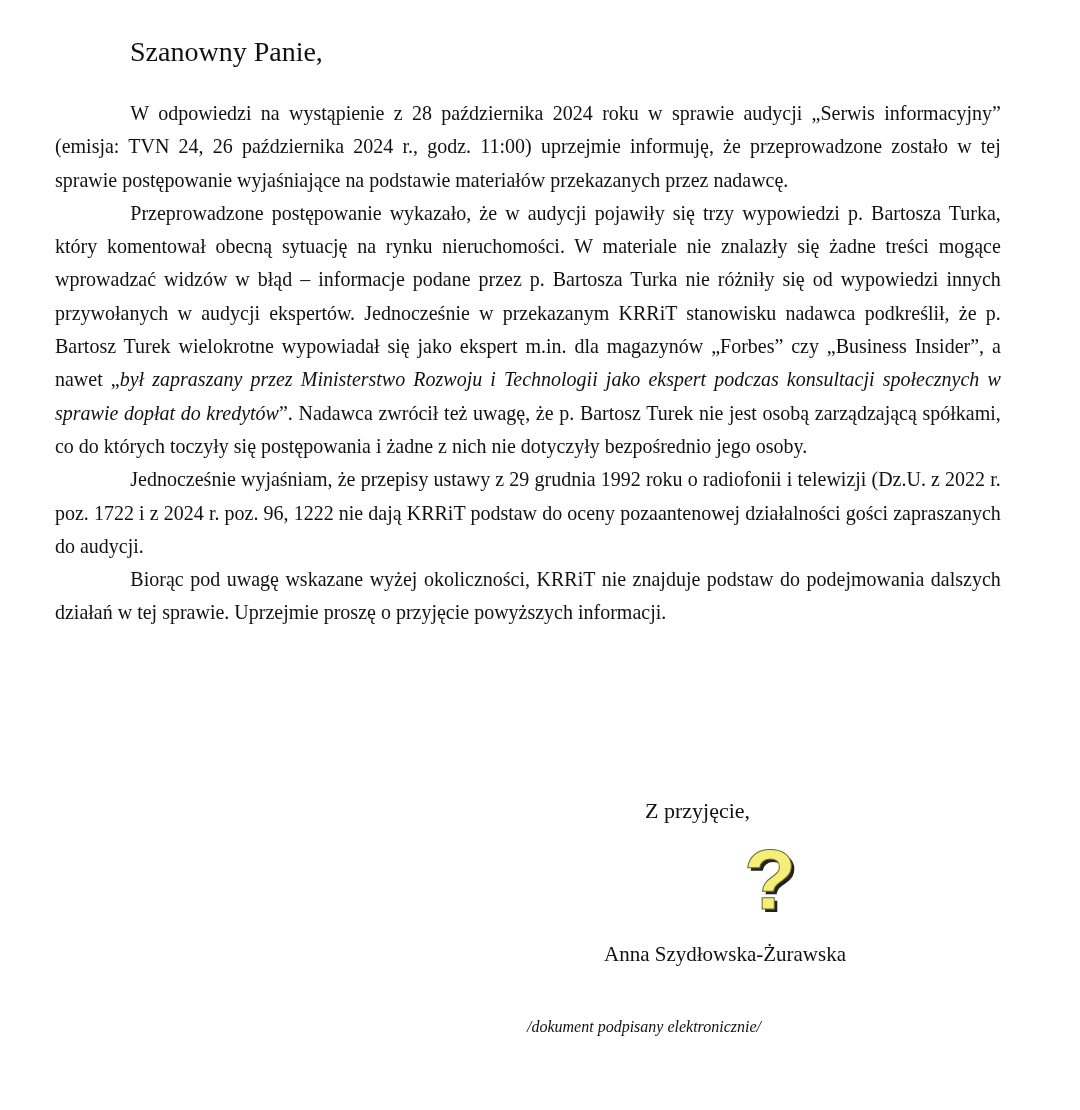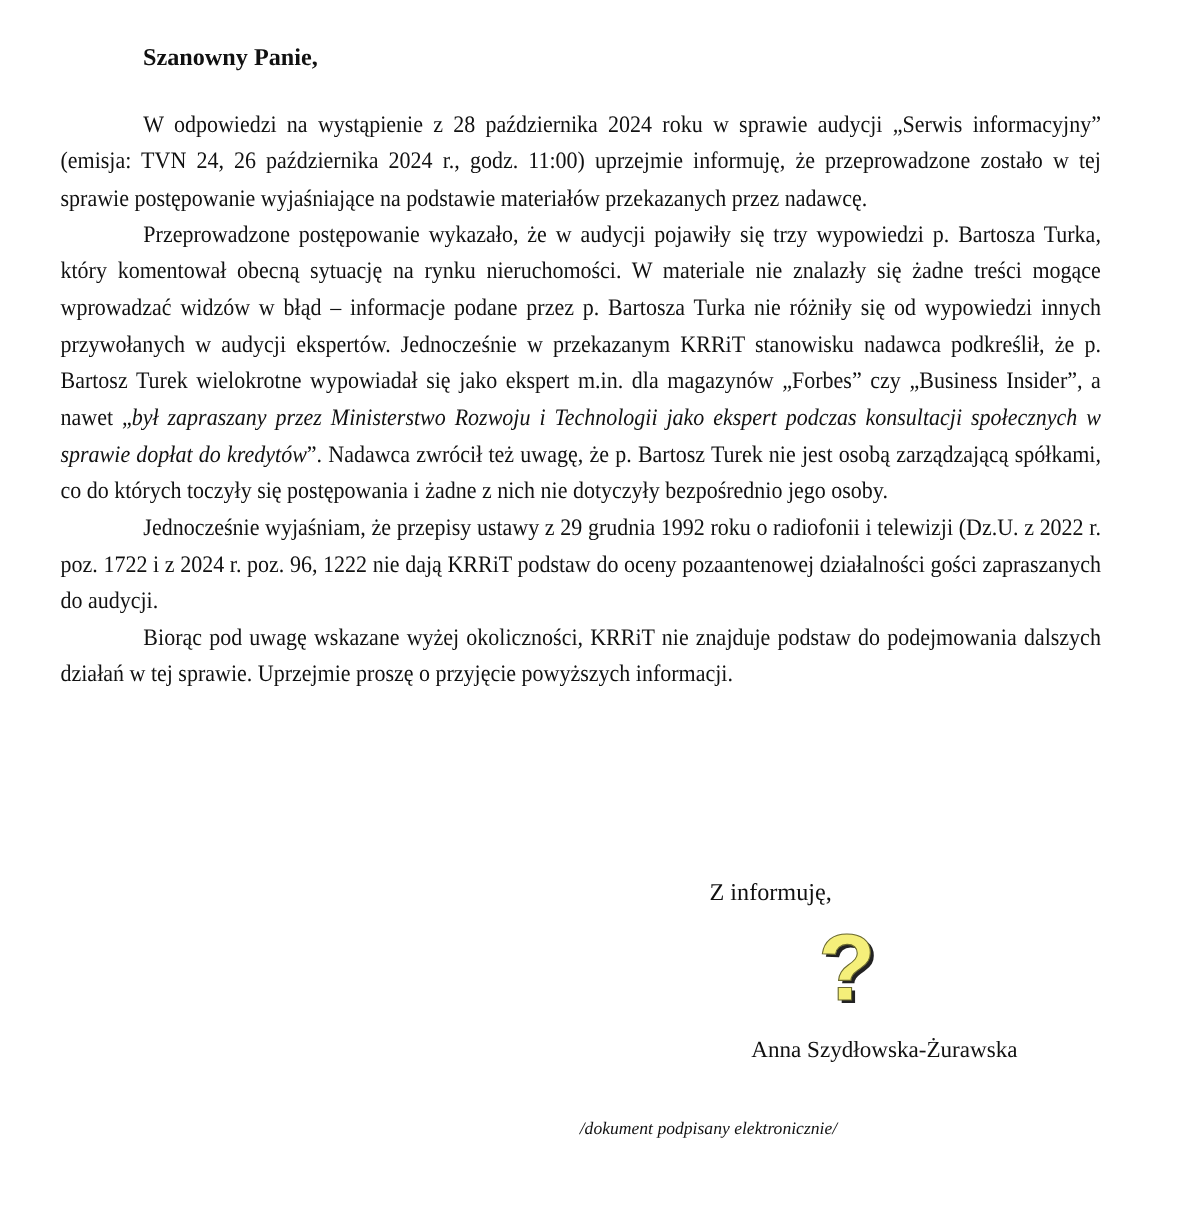--- a/index.html
+++ b/index.html
@@ -4,59 +4,59 @@
 <style>
   html, body { margin: 0; padding: 0; background: #ffffff; }
   body {
     width: 1080px; height: 1110px; position: relative; overflow: hidden;
     font-family: "Liberation Serif", "DejaVu Serif", serif;
     color: #111111;
   }
   .page { position: absolute; left: 55px; top: 0; width: 946px; }
   .salutation {
     position: absolute; left: 75px; top: 38px;
-    font-weight: bold; font-size: 22px; line-height: 28px;
+    font-weight: normal; font-size: 28px; line-height: 28px;
   }
   .body-text {
     position: absolute; left: 0; top: 97px; width: 946px;
     font-size: 21.5px; line-height: 33.3px; text-align: justify;
     transform: scaleX(0.93); transform-origin: left top; width: 1017px;
   }
   .body-text p { margin: 0; text-indent: 81px; }
   .body-text em { font-style: italic; }
   .closing {
     position: absolute; left: 590px; top: 797px;
     font-size: 22px; line-height: 28px;
   }
   .signature-icon {
     position: absolute; left: 680px; top: 838px; width: 70px; height: 80px;
   }
   .signer {
     position: absolute; left: 470px; top: 940px; width: 400px;
-    font-size: 21px; line-height: 29px; text-align: right;
+    font-size: 21px; line-height: 29px; text-align: center;
   }
   .signed-note {
     position: absolute; left: 472px; top: 1013px;
     font-size: 16px; line-height: 28px; font-style: italic;
   }
 </style>
 </head>
 <body>
 
 <div class="page">
   <div class="salutation">Szanowny Panie,</div>
 
   <div class="body-text">
     <p>W odpowiedzi na wystąpienie z 28 października 2024 roku w sprawie audycji „Serwis informacyjny” (emisja: TVN 24, 26 października 2024 r., godz. 11:00) uprzejmie informuję, że przeprowadzone zostało w tej sprawie postępowanie wyjaśniające na podstawie materiałów przekazanych przez nadawcę.</p>
     <p><span>Przeprowadzone postępowanie wykazało, że w audycji pojawiły się trzy wypowiedzi p. Bartosza Turka, który komentował obecną sytuację na rynku nieruchomości. W materiale nie znalazły się żadne treści mogące wprowadzać widzów w błąd – informacje podane przez p. Bartosza Turka nie różniły się od wypowiedzi innych przywołanych w audycji ekspertów. Jednocześnie w przekazanym KRRiT stanowisku nadawca podkreślił, że p. Bartosz Turek wielokrotne wypowiadał się jako ekspert m.in. dla magazynów „Forbes” czy „Business Insider”, a nawet „</span><em>był zapraszany przez Ministerstwo Rozwoju i Technologii jako ekspert podczas konsultacji społecznych w sprawie dopłat do kredytów</em><span>”.  Nadawca zwrócił też uwagę, że p. Bartosz Turek nie jest osobą zarządzającą spółkami, co do których toczyły się postępowania i żadne z nich nie dotyczyły bezpośrednio jego osoby.</span></p>
     <p>Jednocześnie wyjaśniam, że przepisy ustawy z 29 grudnia 1992 roku o radiofonii i telewizji  (Dz.U. z 2022 r. poz. 1722 i z 2024 r. poz. 96, 1222 nie dają KRRiT podstaw do oceny pozaantenowej działalności gości zapraszanych do audycji.</p>
     <p>Biorąc pod uwagę wskazane wyżej okoliczności, KRRiT nie znajduje podstaw do podejmowania dalszych działań w tej sprawie. Uprzejmie proszę o przyjęcie powyższych informacji.</p>
   </div>
 
-  <div class="closing">Z informuję,</div>
+  <div class="closing">Z przyjęcie,</div>
 
   <div class="signature-icon">
     <svg width="70" height="80" viewBox="0 0 70 80">
       <text x="38" y="74" text-anchor="middle" font-family="Liberation Sans, sans-serif" font-weight="bold" font-size="86" fill="#222222">?</text>
       <text x="35" y="71" text-anchor="middle" font-family="Liberation Sans, sans-serif" font-weight="bold" font-size="86" fill="#f5ef7a" stroke="#6b6a30" stroke-width="1">?</text>
     </svg>
   </div>
 
   <div class="signer">
     <div>Anna Szydłowska-Żurawska</div>

